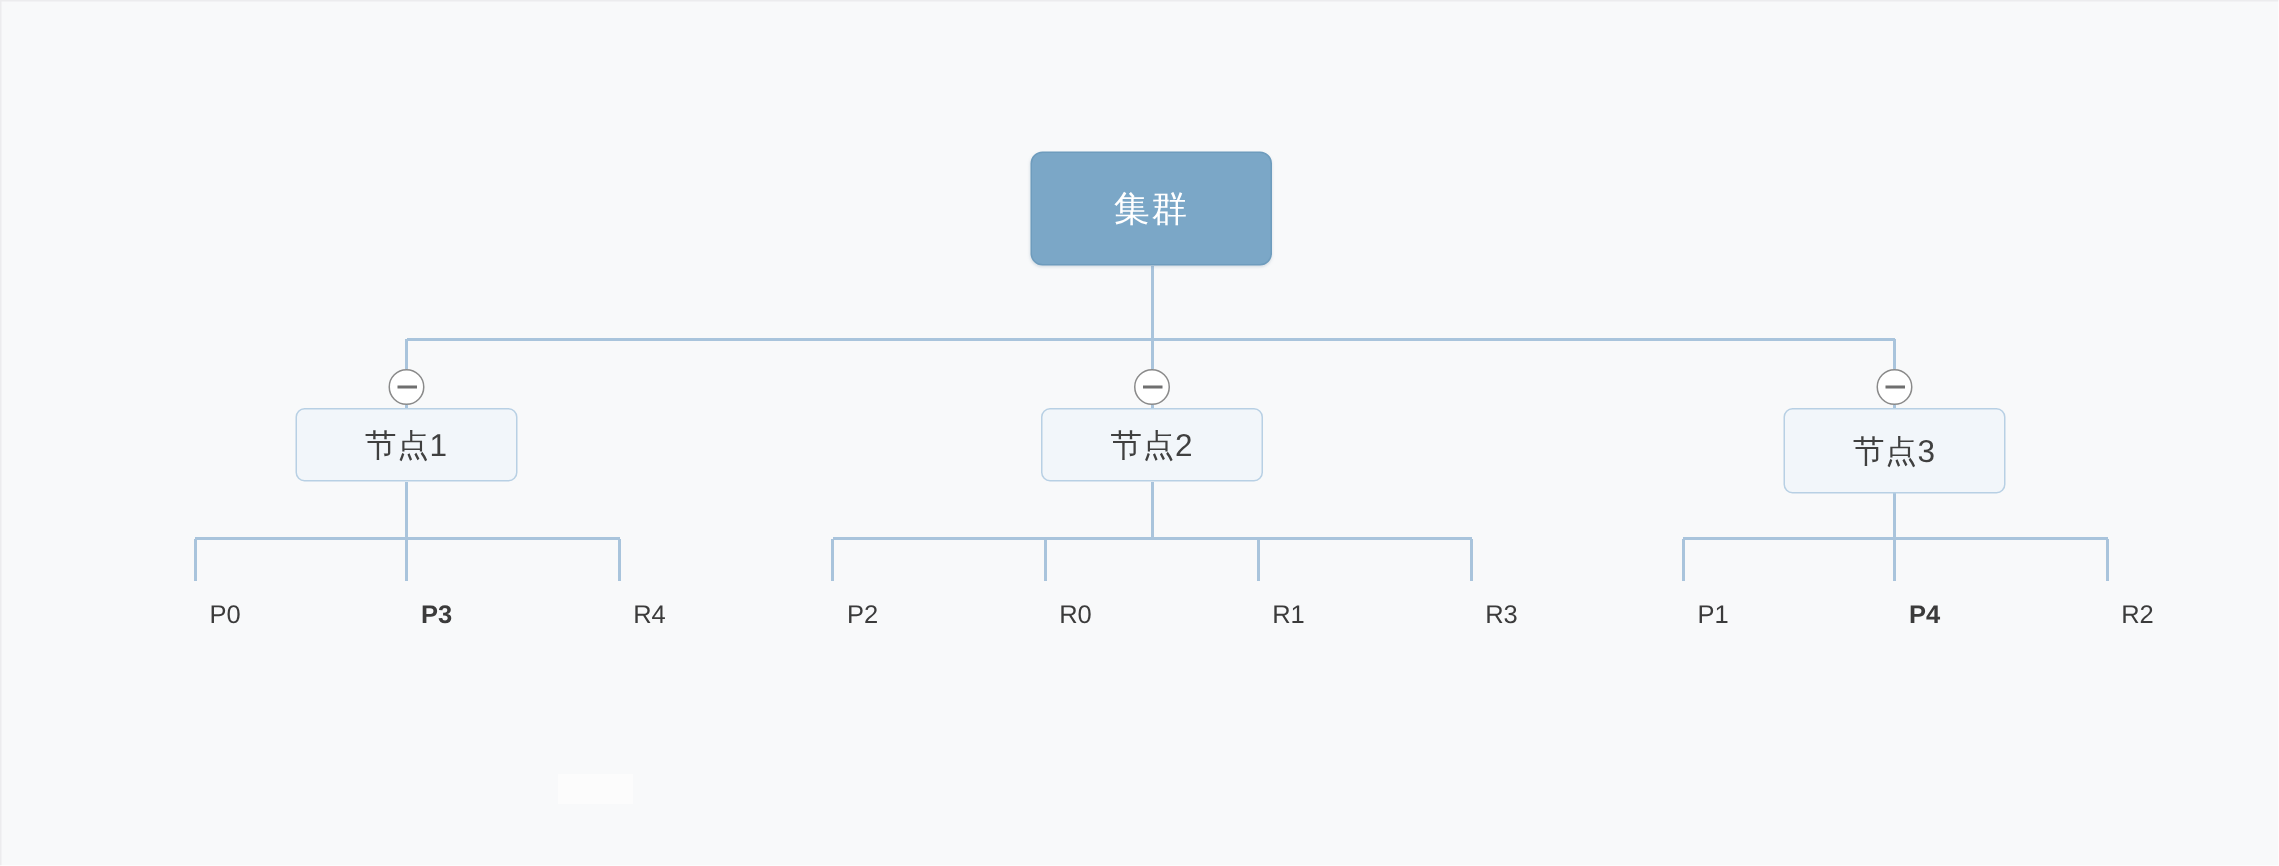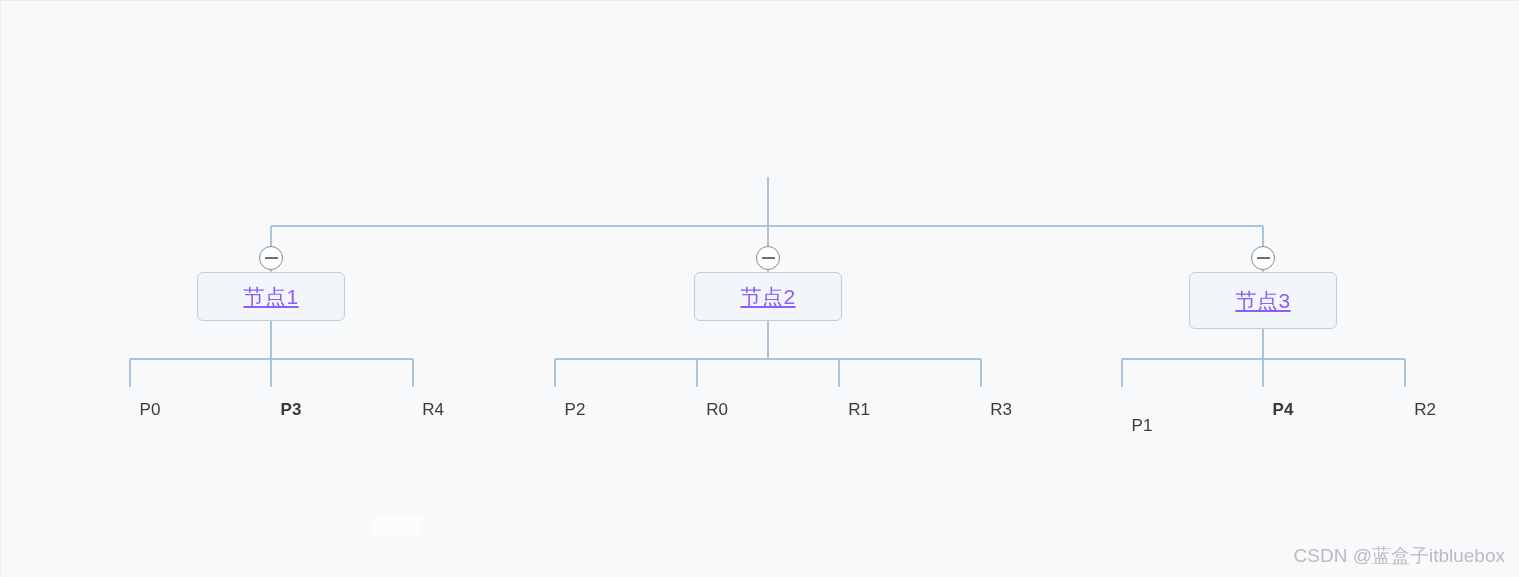--- a/index.html
+++ b/index.html
@@ -47,24 +47,23 @@
   
   .tree-node {
     position: absolute;
     box-sizing: border-box;
     display: flex;
     align-items: center;
     justify-content: center;
     background: #f2f6fa;
     border: 1px solid #b8d0e4;
     border-radius: 6px;
-    color: #8b5cf6;
+    color: #404040;
     font-size: 21px;
     letter-spacing: 0.5px;
-    text-decoration: underline;
   }
 
   
   .toggle-icon {
     position: absolute;
     width: 24px;
     height: 24px;
     box-sizing: border-box;
     border: 1.6px solid #8a8a8a;
     border-radius: 50%;
@@ -132,20 +131,23 @@
       <line x1="980" y1="358" x2="980" y2="386" stroke="#a9c4dc" stroke-width="2" shape-rendering="crispEdges"></line>
       <line x1="1262" y1="225" x2="1262" y2="245" stroke="#a9c4dc" stroke-width="2" shape-rendering="crispEdges"></line>
       <line x1="1262" y1="269" x2="1262" y2="271" stroke="#a9c4dc" stroke-width="2" shape-rendering="crispEdges"></line>
       <line x1="1262" y1="320" x2="1262" y2="358" stroke="#a9c4dc" stroke-width="2" shape-rendering="crispEdges"></line>
       <line x1="1121" y1="358" x2="1404" y2="358" stroke="#a9c4dc" stroke-width="2" shape-rendering="crispEdges"></line>
       <line x1="1121" y1="358" x2="1121" y2="386" stroke="#a9c4dc" stroke-width="2" shape-rendering="crispEdges"></line>
       <line x1="1262" y1="358" x2="1262" y2="386" stroke="#a9c4dc" stroke-width="2" shape-rendering="crispEdges"></line>
       <line x1="1404" y1="358" x2="1404" y2="386" stroke="#a9c4dc" stroke-width="2" shape-rendering="crispEdges"></line>
     </svg>
 
+  <div class="root-node" id="root-node" style="left: 686px; top: 100px; width: 161px; height: 76px; background: rgb(123, 167, 199); color: rgb(255, 255, 255);">
+    <span>集群</span>
+  </div>
 
   <div id="nodes-layer">
       <div class="tree-node" style="left: 196px; top: 271px; width: 148px; height: 49px;">
         <span>节点1</span>
       </div>
       <div class="toggle-icon" style="left: 258px; top: 245px;">
         <div class="bar"></div>
       </div>
       <div class="leaf-label" style="left: 129px; top: 399px;">P0</div>
       <div class="leaf-label" style="left: 270px; top: 399px; font-weight: bold;">P3</div>
@@ -159,21 +161,20 @@
       <div class="leaf-label" style="left: 554px; top: 399px;">P2</div>
       <div class="leaf-label" style="left: 696px; top: 399px;">R0</div>
       <div class="leaf-label" style="left: 838px; top: 399px;">R1</div>
       <div class="leaf-label" style="left: 980px; top: 399px;">R3</div>
       <div class="tree-node" style="left: 1188px; top: 271px; width: 148px; height: 57px;">
         <span>节点3</span>
       </div>
       <div class="toggle-icon" style="left: 1250px; top: 245px;">
         <div class="bar"></div>
       </div>
-      <div class="leaf-label" style="left: 1121px; top: 415px;">P1</div>
+      <div class="leaf-label" style="left: 1121px; top: 399px;">P1</div>
       <div class="leaf-label" style="left: 1262px; top: 399px; font-weight: bold;">P4</div>
       <div class="leaf-label" style="left: 1404px; top: 399px;">R2</div>
     </div>
 
   <div class="canvas-artifact" style="left:371px; top:515px; width:50px; height:20px;"></div>
 
-  <div class="watermark">CSDN @蓝盒子itbluebox</div>
 </div>
 
 </body></html>

